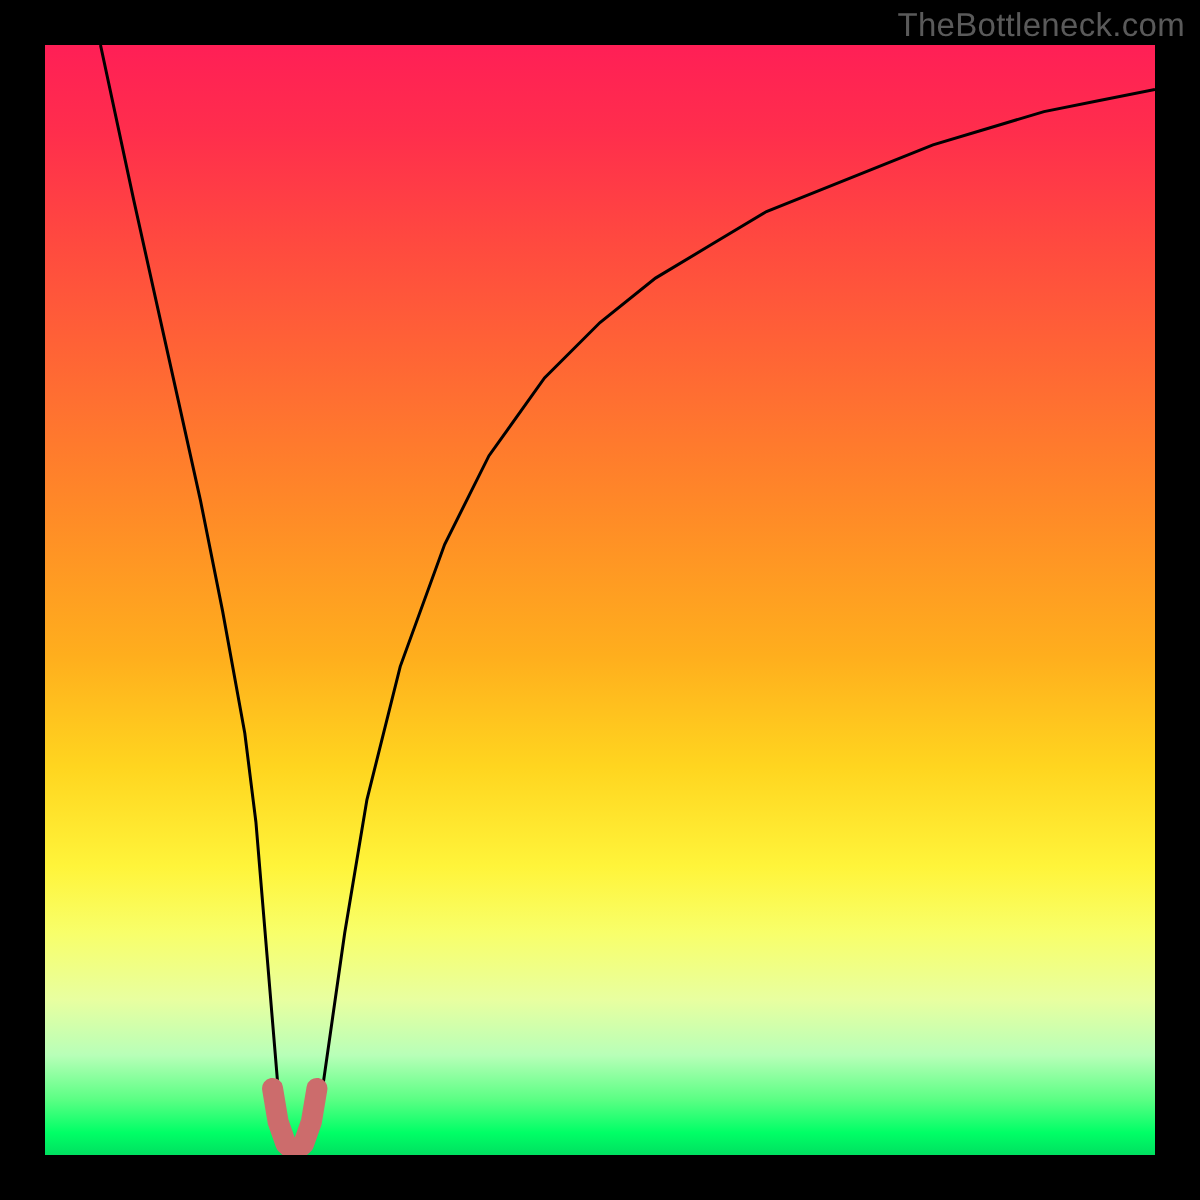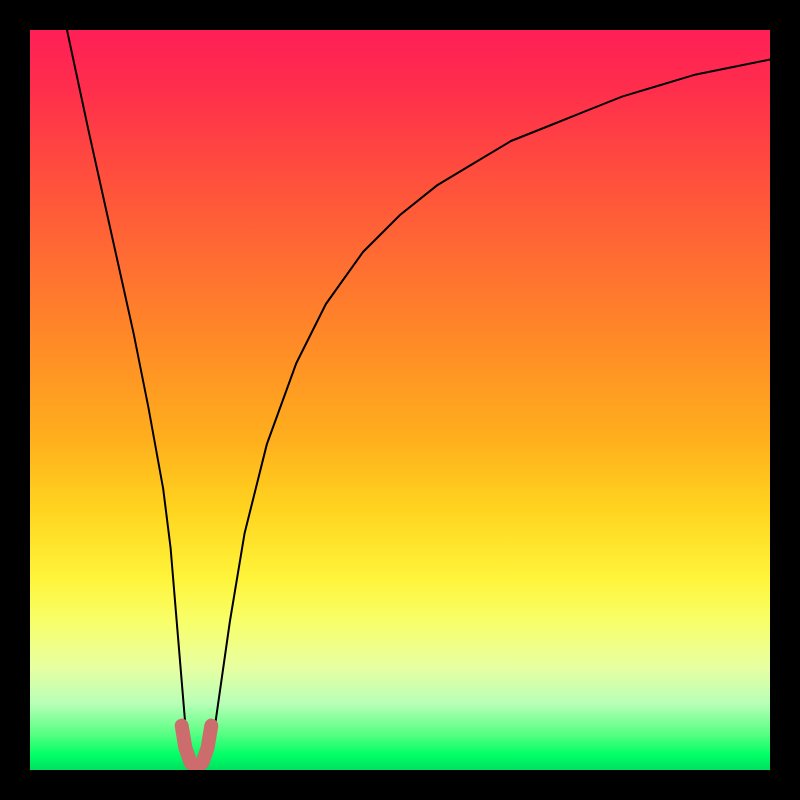--- a/index.html
+++ b/index.html
@@ -75,14 +75,15 @@
   <div class="plot-area">
     <div class="gradient-bg"></div>
     <svg class="curve-layer" viewBox="0 0 740 740" preserveAspectRatio="none">
       <g id="series-group">
           <path d="M37.00 0.00 L59.20 103.60 L74.00 170.20 L88.80 236.80 L103.60 303.40 L118.40 377.40 L133.20 458.80 L140.60 518.00 L148.00 606.80 L155.40 695.60 L162.80 732.60 L170.20 740.00 L177.60 732.60 L185.00 695.60 L199.80 592.00 L214.60 503.20 L236.80 414.40 L266.40 333.00 L296.00 273.80 L333.00 222.00 L370.00 185.00 L407.00 155.40 L444.00 133.20 L481.00 111.00 L518.00 96.20 L555.00 81.40 L592.00 66.60 L629.00 55.50 L666.00 44.40 L703.00 37.00 L740.00 29.60" fill="none" stroke="#000000" stroke-width="2"></path>
           <path d="M151.70 695.60 L155.40 717.80 L160.58 732.60 L166.50 737.78 L172.42 732.60 L177.60 717.80 L181.30 695.60" fill="none" stroke="#cc6c6c" stroke-width="14" stroke-linecap="round" stroke-linejoin="round"></path>
         </g>
     </svg>
   </div>
 
+  <div class="watermark">TheBottleneck.com</div>
 
 </div>
 
 </body></html>

